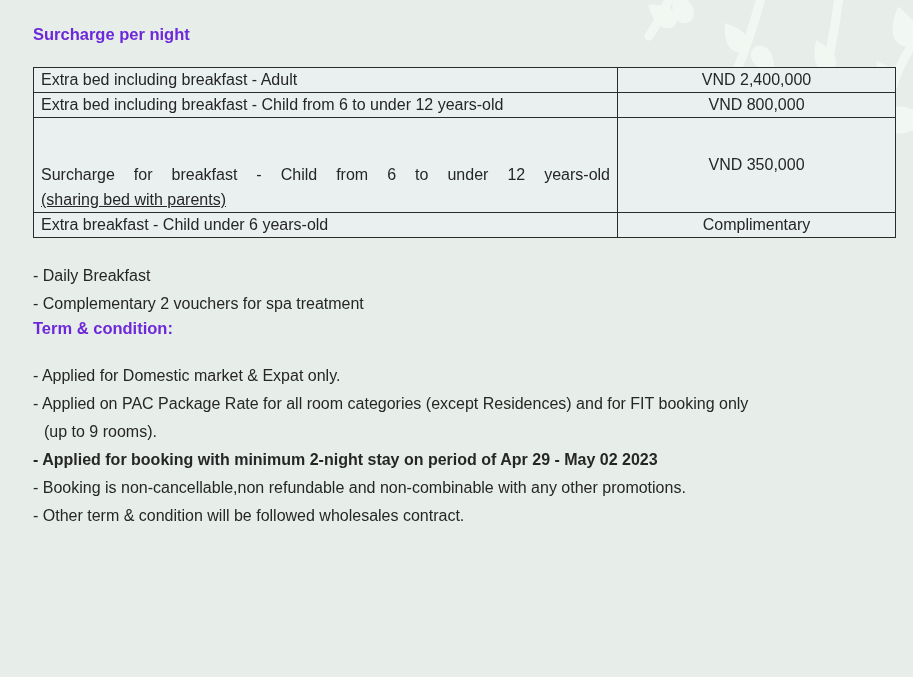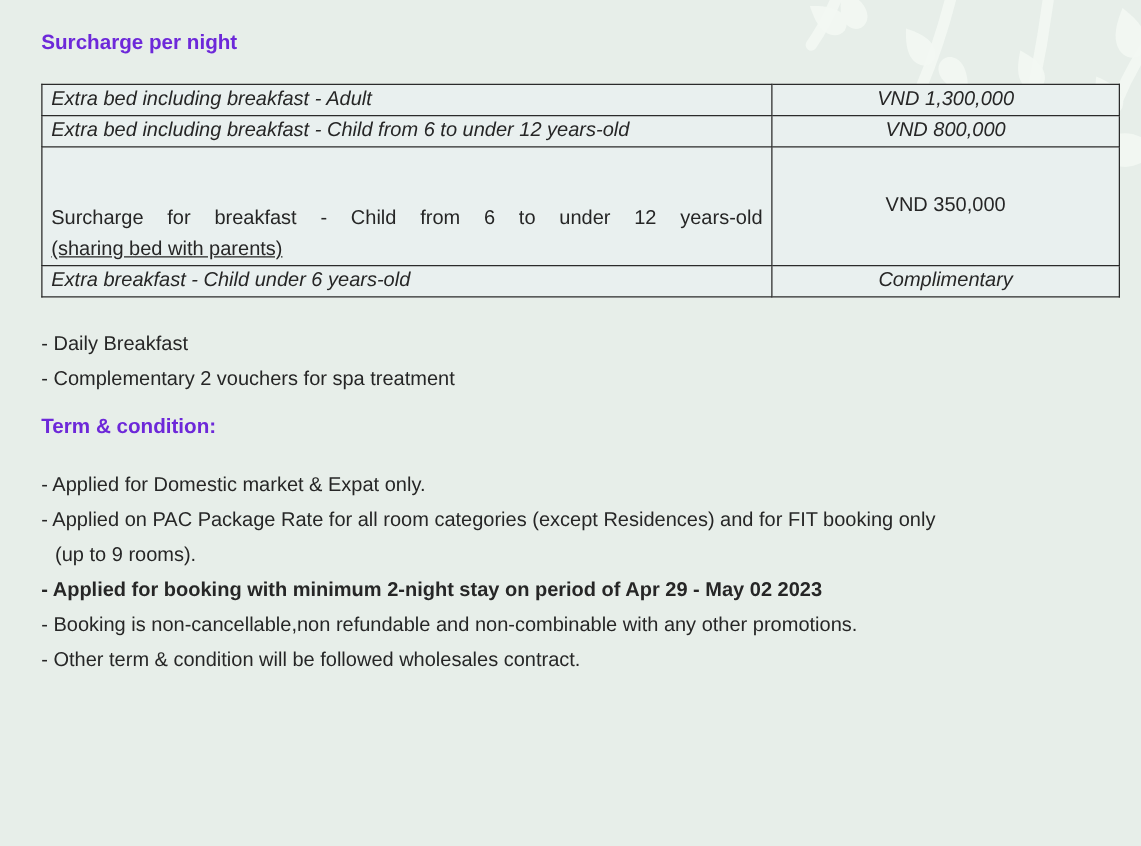--- a/index.html
+++ b/index.html
@@ -43,40 +43,40 @@
   table.surcharge td {
     border: 1.5px solid #2b2b2b;
     background: #e9f0ef;
     font-size: 16px;
     color: #262626;
     padding: 0 7px;
     vertical-align: middle;
   }
   td.label-cell { width: 569px; text-align: left; }
   td.value-cell { width: 263px; text-align: center; }
-  tr.row-s    { height: 25px; font-style: italic; }
+  tr.row-s    { height: 25px; }
   tr.row-tall { height: 53px; }
   .justify-line {
     text-align: justify;
     text-align-last: justify;
     line-height: 25px;
     width: 100%;
     margin-top: 44px;
   }
   .plain-line { line-height: 25px; text-decoration: underline; }
   .list { margin-top: 24px; }
   .list-line {
     font-size: 16px;
     line-height: 28px;
     white-space: nowrap;
   }
   .list-line.bold { font-weight: 700; }
   .list-line.indent { padding-left: 11px; }
   .mt-included { margin-top: 25px; }
-  .mt-terms    { margin-top: 13px; }
+  .mt-terms    { margin-top: 0; }
 </style>
 </head>
 <body>
 
 <svg class="ornament" width="300" height="250" viewBox="0 0 300 250" aria-hidden="true">
   <defs>
     <path id="drop" d="M0,-16 C6,-8 10,-1 10,6 C10,13 5.5,18 0,18 C-5.5,18 -10,13 -10,6 C-10,-1 -6,-8 0,-16 Z"></path>
   </defs>
   <g fill="none" stroke="#f3f8f3" stroke-width="9" stroke-linecap="round" opacity="0.9">
     <path d="M152,-20 C138,45 112,105 80,152"></path>
@@ -104,21 +104,21 @@
 </svg>
 
 <div class="content">
 
   <div class="section-heading">Surcharge per night</div>
 
   <table class="surcharge">
     <tbody>
       <tr class="row-s">
         <td class="label-cell">Extra bed including breakfast - Adult</td>
-        <td class="value-cell">VND 1,300,000</td>
+        <td class="value-cell">VND 2,400,000</td>
       </tr>
       <tr class="row-s">
         <td class="label-cell">Extra bed including breakfast - Child from 6 to under 12 years-old</td>
         <td class="value-cell">VND 800,000</td>
       </tr>
       <tr class="row-tall">
         <td class="label-cell">
           <div class="justify-line">Surcharge for breakfast - Child from 6 to under 12 years-old</div>
           <div class="plain-line">(sharing bed with parents)</div>
         </td>

